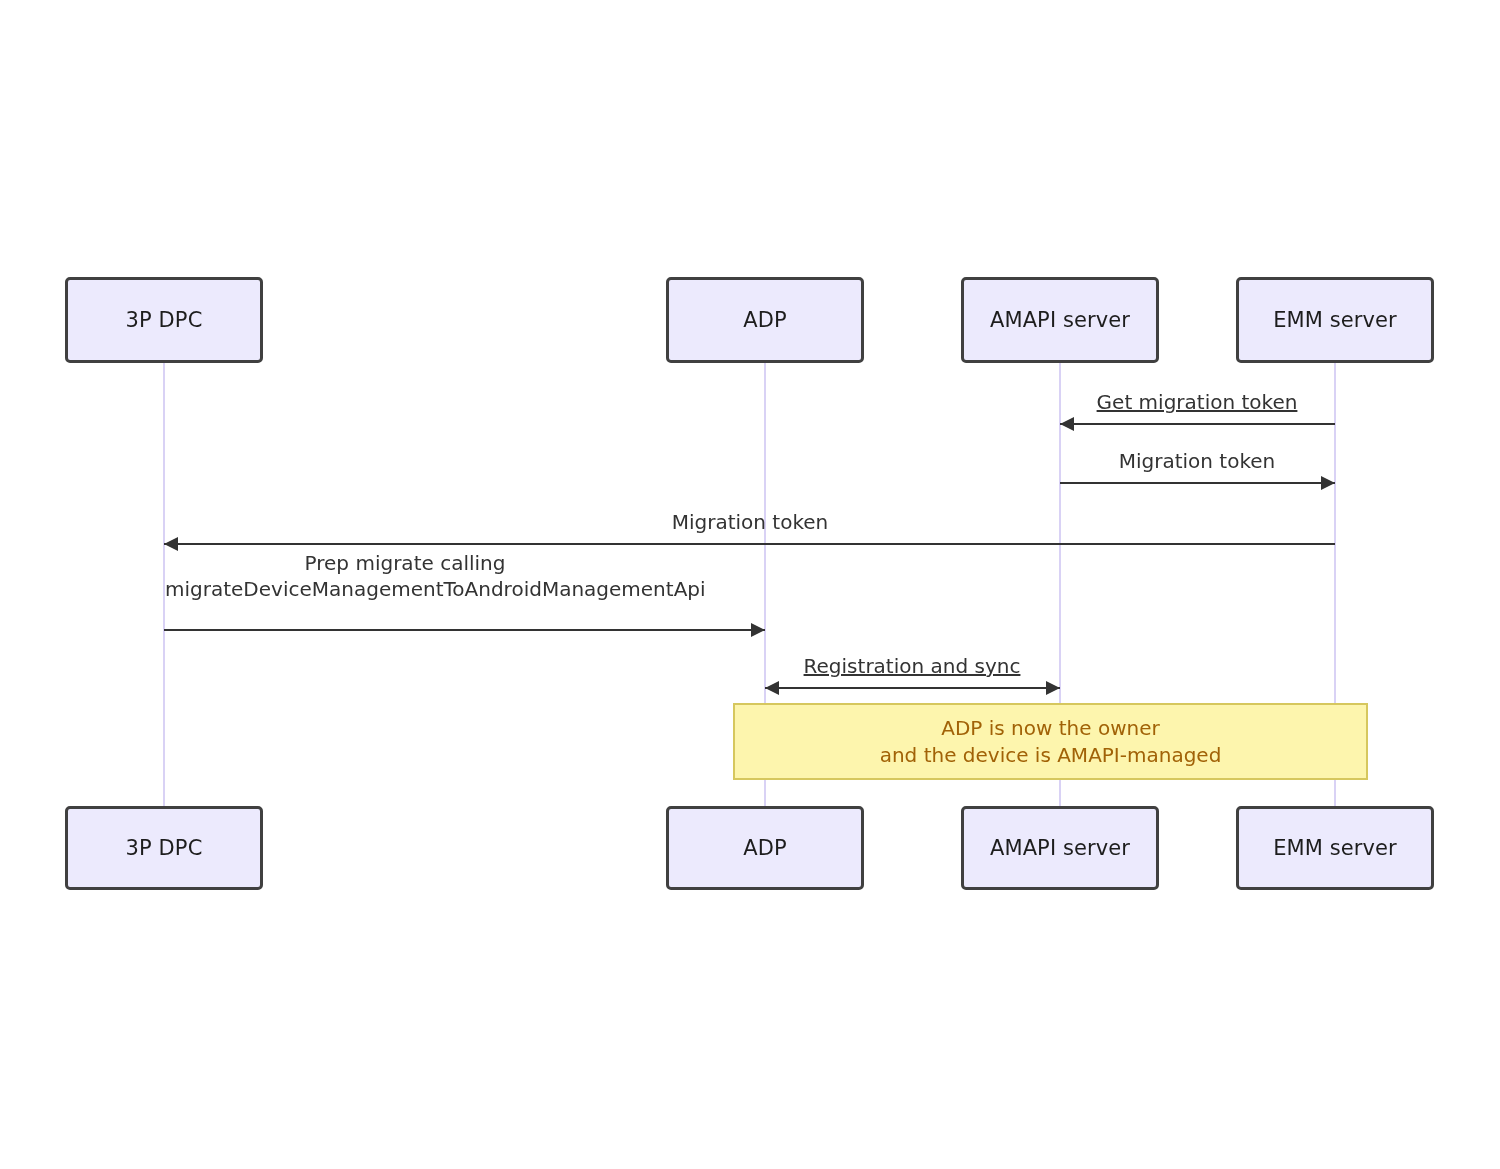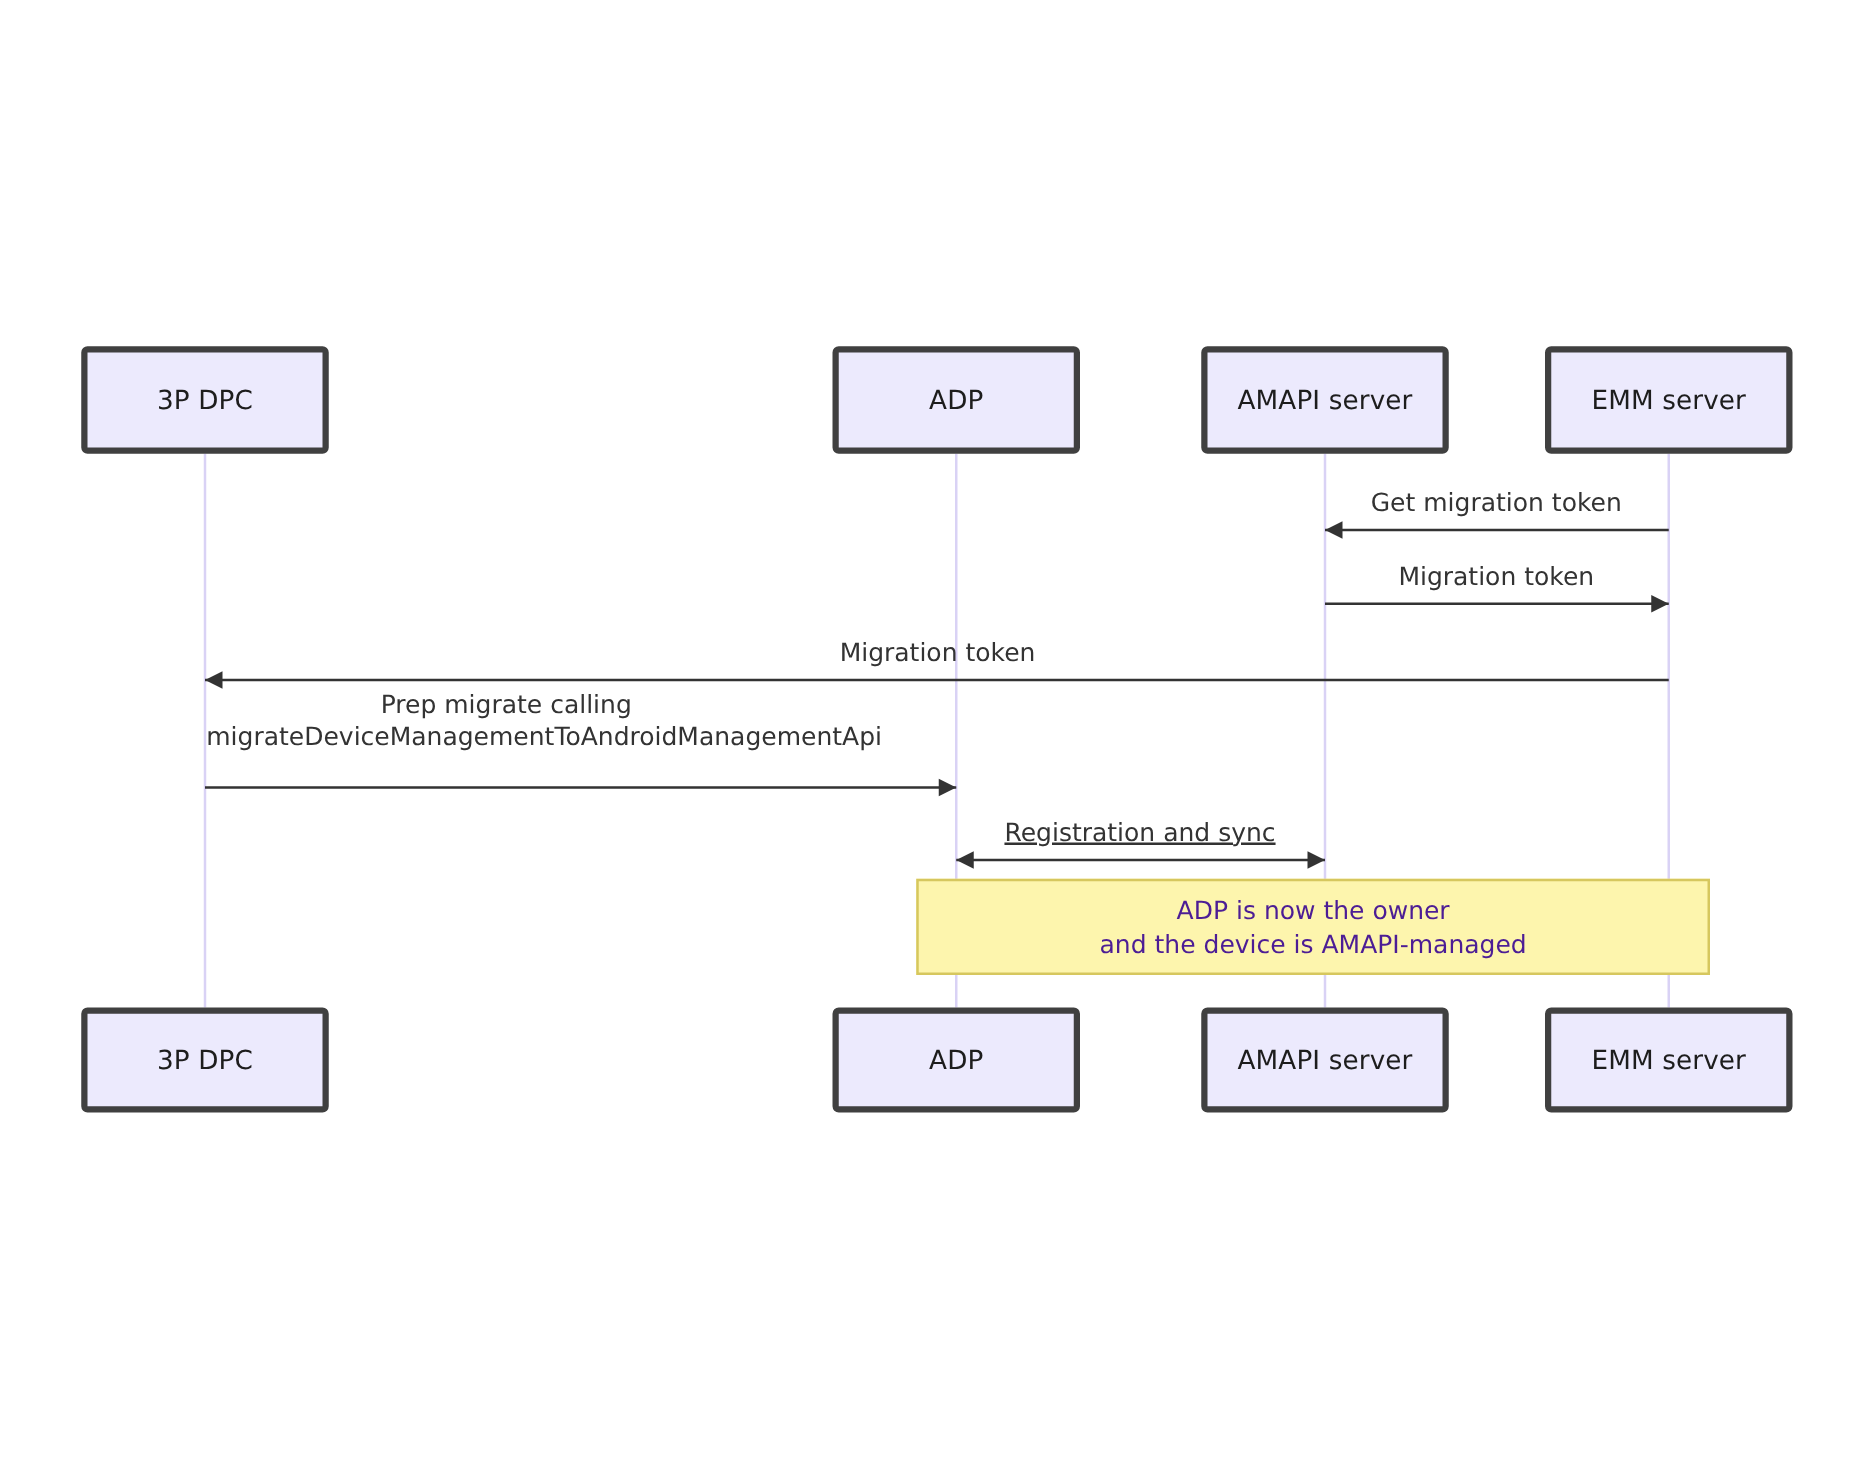--- a/index.html
+++ b/index.html
@@ -14,21 +14,21 @@
     position: relative;
     width: 1500px;
     height: 1169px;
     background: #ffffff;
     overflow: hidden;
   }
   .participant-box {
     position: absolute;
     box-sizing: border-box;
     background: #ECEAFD;
-    border: 5px solid #404040;
+    border: 3px solid #404040;
     border-radius: 5px;
     display: flex;
     align-items: center;
     justify-content: center;
   }
   .participant-label {
     font-size: 21px;
     color: #1d1d1d;
     font-family: "DejaVu Sans", sans-serif;
     white-space: nowrap;
@@ -73,21 +73,21 @@
     box-sizing: border-box;
     background: #FDF5AD;
     border: 2px solid #D6C75E;
     display: flex;
     align-items: center;
     justify-content: center;
     text-align: center;
   }
   .note-text {
     font-size: 20px;
-    color: #4c1d95;
+    color: #a16207;
     line-height: 27px;
     white-space: pre-line;
     font-family: "DejaVu Sans", sans-serif;
   }
 </style>
 </head>
 <body>
 
 <div id="diagram-root">
 
@@ -102,21 +102,21 @@
   <div class="participant-box" style="left:666px; top:277px; width:198px; height:86px;">
     <span class="participant-label">ADP</span>
   </div>
   <div class="participant-box" style="left:961px; top:277px; width:198px; height:86px;">
     <span class="participant-label">AMAPI server</span>
   </div>
   <div class="participant-box" style="left:1236px; top:277px; width:198px; height:86px;">
     <span class="participant-label">EMM server</span>
   </div>
 
-  <div class="msg-label" style="left:997px; top:389px; width:400px;">Get migration token</div>
+  <div class="msg-label" style="left:997px; top:389px; width:400px;text-decoration:underline;">Get migration token</div>
   <div class="msg-line" style="left:1060px; top:423px; width:275px;"></div>
   <div class="arrow-head left" style="left:1060px; top:417px;"></div>
 
   <div class="msg-label" style="left:997px; top:448px; width:400px;">Migration token</div>
   <div class="msg-line" style="left:1060px; top:482px; width:275px;"></div>
   <div class="arrow-head right" style="left:1321px; top:476px;"></div>
 
   <div class="msg-label" style="left:550px; top:509px; width:400px;">Migration token</div>
   <div class="msg-line" style="left:164px; top:543px; width:1171px;"></div>
   <div class="arrow-head left" style="left:164px; top:537px;"></div>

